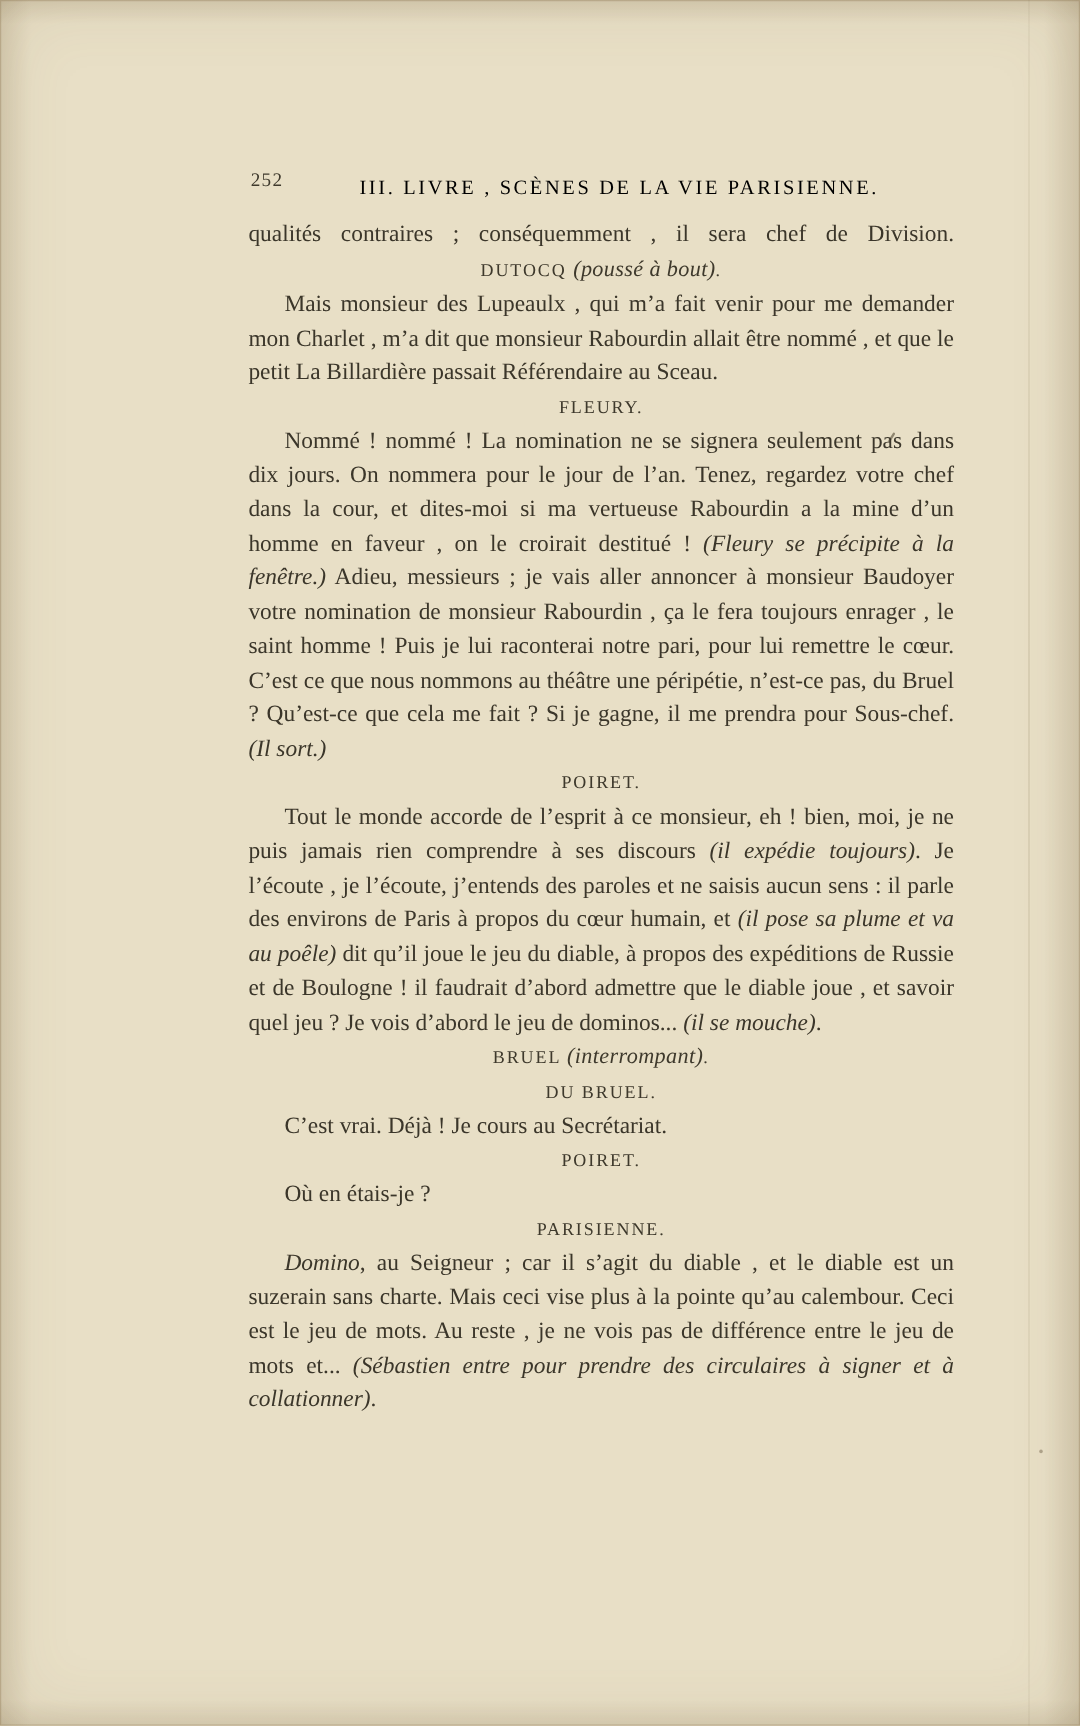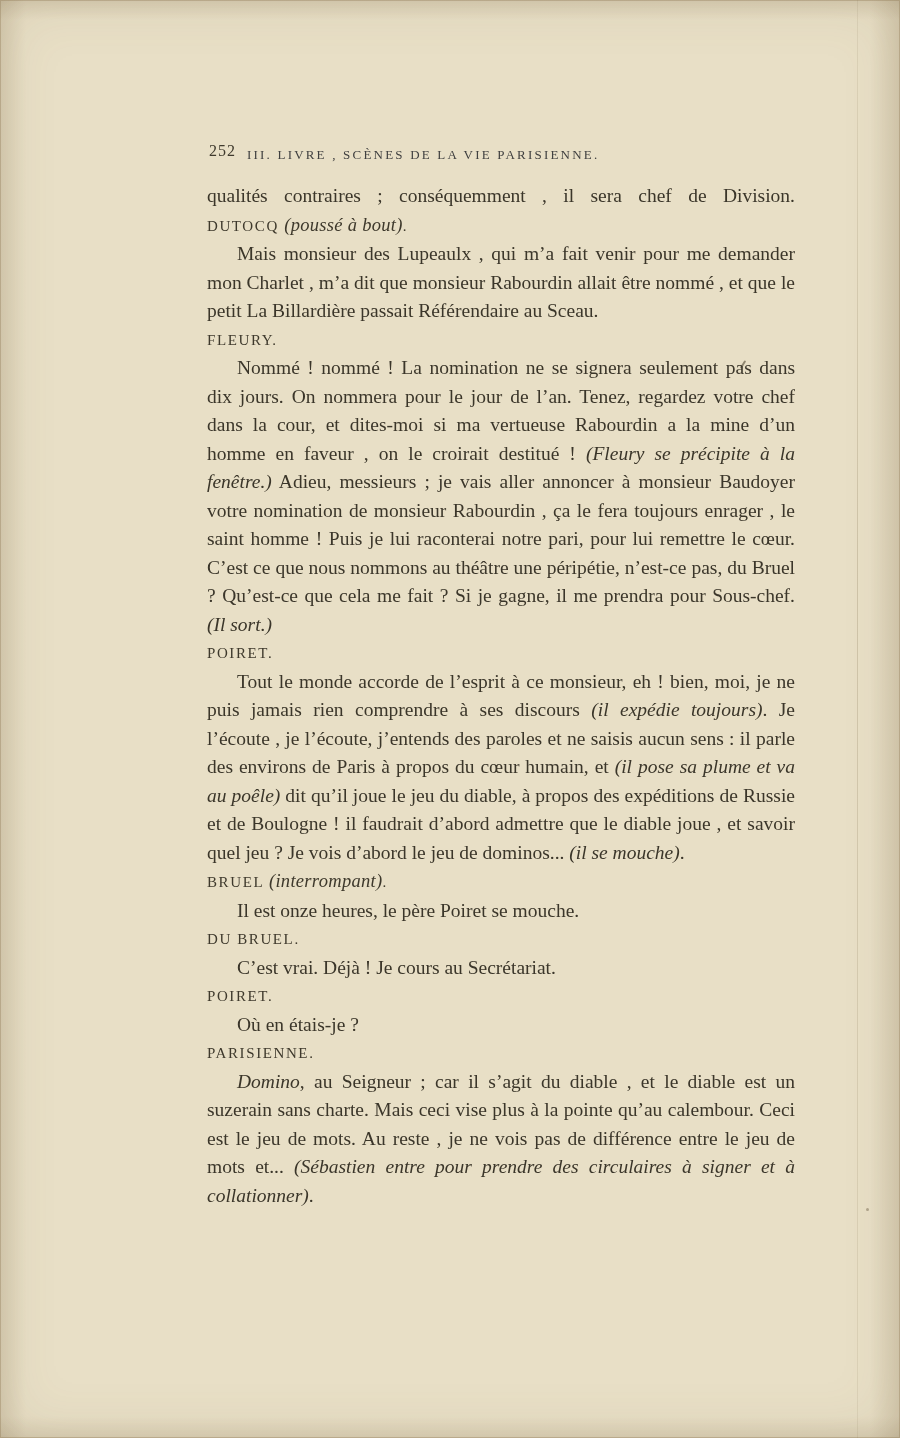--- a/index.html
+++ b/index.html
@@ -31,36 +31,36 @@
   }
   .page-header {
     position: absolute; left: 207px; top: 142px; width: 588px; height: 30px;
   }
   .pagenum {
     position: absolute; left: 2px; top: 0;
     font-size: 16px; letter-spacing: 1px;
   }
   .running-title {
     position: absolute; left: 40px; right: 10px; top: 5px;
-    text-align: left;
-    font-size: 13px; letter-spacing: 2.2px;
+    text-align: center;
+    font-size: 17px; letter-spacing: 2.2px;
     white-space: nowrap;
-    color: #404040;
+    color: #000000;
   }
   .text-block {
     position: absolute; left: 207px; top: 182px; width: 588px;
     font-size: 19.5px; line-height: 28.5px;
     text-align: justify;
     color: #3b362a;
   }
   .para { margin: 0; text-indent: 30px; }
   .para.noindent { text-indent: 0; }
   .para.fill { text-align-last: justify; }
   .speaker {
-    text-align: left; text-indent: 0;
+    text-align: center; text-indent: 0;
     font-size: 15px; letter-spacing: 1.6px;
     color: #3e392c;
   }
   .i { font-style: italic; }
   .speaker .i { font-size: 18.5px; letter-spacing: 0.3px; }
 </style>
 </head>
 <body>
 
 <div class="scan">
@@ -76,21 +76,20 @@
 
   <div class="text-block" id="content">
       <p class="para noindent fill"><span>qualités contraires ; conséquemment , il sera chef de Division.</span></p>
       <div class="speaker"><span>DUTOCQ </span><span class="i">(poussé à bout)</span><span>.</span></div>
       <p class="para"><span>Mais monsieur des Lupeaulx , qui m’a fait venir pour me demander mon Charlet , m’a dit que monsieur Rabourdin allait être nommé , et que le petit La Billardière passait Référendaire au Sceau.</span></p>
       <div class="speaker"><span>FLEURY.</span></div>
       <p class="para"><span>Nommé ! nommé ! La nomination ne se signera seulement pas dans dix jours. On nommera pour le jour de l’an. Tenez, regardez votre chef dans la cour, et dites-moi si ma vertueuse Rabourdin a la mine d’un homme en faveur , on le croirait destitué ! </span><span class="i">(Fleury se précipite à la fenêtre.)</span><span> Adieu, messieurs ; je vais aller annoncer à monsieur Baudoyer votre nomination de monsieur Rabourdin , ça le fera toujours enrager , le saint homme ! Puis je lui raconterai notre pari, pour lui remettre le cœur. C’est ce que nous nommons au théâtre une péripétie, n’est-ce pas, du Bruel ? Qu’est-ce que cela me fait ? Si je gagne, il me prendra pour Sous-chef. </span><span class="i">(Il sort.)</span></p>
       <div class="speaker"><span>POIRET.</span></div>
       <p class="para"><span>Tout le monde accorde de l’esprit à ce monsieur, eh ! bien, moi, je ne puis jamais rien comprendre à ses discours </span><span class="i">(il expédie toujours)</span><span>. Je l’écoute , je l’écoute, j’entends des paroles et ne saisis aucun sens : il parle des environs de Paris à propos du cœur humain, et </span><span class="i">(il pose sa plume et va au poêle)</span><span> dit qu’il joue le jeu du diable, à propos des expéditions de Russie et de Boulogne ! il faudrait d’abord admettre que le diable joue , et savoir quel jeu ? Je vois d’abord le jeu de dominos... </span><span class="i">(il se mouche)</span><span>.</span></p>
       <div class="speaker"><span>BRUEL </span><span class="i">(interrompant)</span><span>.</span></div>
-      <p class="para"><span>Il est onze heures, le père Poiret se mouche.</span></p>
       <div class="speaker"><span>DU BRUEL.</span></div>
       <p class="para"><span>C’est vrai. Déjà ! Je cours au Secrétariat.</span></p>
       <div class="speaker"><span>POIRET.</span></div>
       <p class="para"><span>Où en étais-je ?</span></p>
       <div class="speaker"><span>PARISIENNE.</span></div>
       <p class="para"><span class="i">Domino</span><span>, au Seigneur ; car il s’agit du diable , et le diable est un suzerain sans charte. Mais ceci vise plus à la pointe qu’au calembour. Ceci est le jeu de mots. Au reste , je ne vois pas de différence entre le jeu de mots et... </span><span class="i">(Sébastien entre pour prendre des circulaires à signer et à collationner)</span><span>.</span></p>
     </div>
 
 </div>
 

